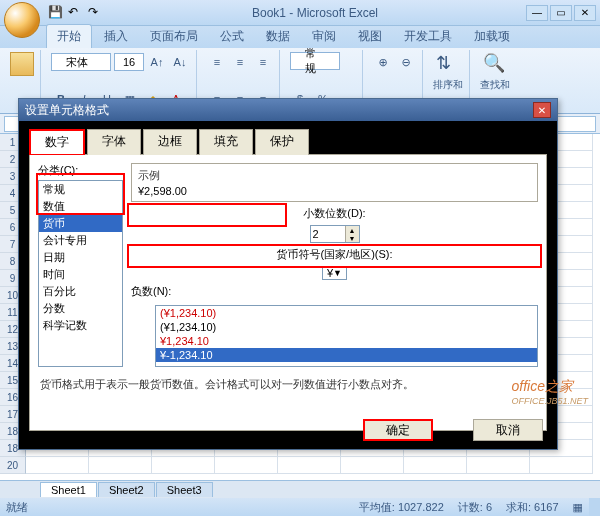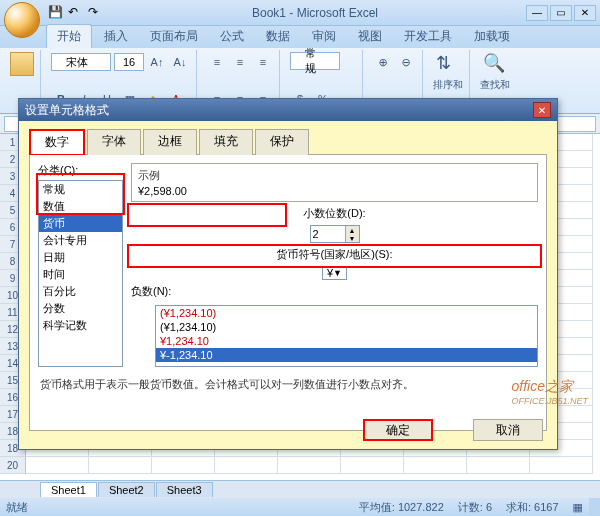--- a/index.html
+++ b/index.html
@@ -45,21 +45,21 @@
 
 .sheettabs { position: absolute; bottom: 18px; left: 0; right: 0; height: 18px; background: #dce7f3; display: flex; align-items: center; padding-left: 40px; gap: 1px; border-top: 1px solid #9bbfe0; }
 .sheettab { padding: 1px 10px; background: #fff; border: 1px solid #9bbfe0; font-size: 11px; border-bottom: none; }
 .sheettab.inactive { background: #cfe0f2; }
 
 
 .status { position: absolute; bottom: 0; left: 0; right: 11px; height: 18px; background: linear-gradient(#d3e4f6,#bcd8f3); display: flex; align-items: center; font-size: 11px; color: #3b5a82; padding: 0 6px; gap: 14px; }
 .status .spacer { flex: 1; }
 
 
-.dialog { position: absolute; top: 98px; left: 18px; width: 540px; height: 352px; background: #fef9c3; border: 1px solid #4a6a90; box-shadow: 2px 2px 6px rgba(0,0,0,0.3); }
+.dialog { position: absolute; top: 98px; left: 18px; width: 540px; height: 352px; background: #000000; border: 1px solid #4a6a90; box-shadow: 2px 2px 6px rgba(0,0,0,0.3); }
 .dlgtitle { height: 22px; background: linear-gradient(#5e83b8,#3a5f94); color: #fff; display: flex; align-items: center; padding: 0 6px; font-size: 12px; }
 .dlgtitle .spacer { flex: 1; }
 .dlgclose { width: 18px; height: 16px; background: #d85045; color: #fff; display: flex; align-items: center; justify-content: center; font-size: 10px; border: 1px solid #8a2a22; }
 .dlgbody { padding: 6px 10px 10px 10px; position: relative; height: calc(100% - 22px); }
 
 .dlgtabs { display: flex; gap: 0; border-bottom: 1px solid #aca899; }
 .dtab { padding: 3px 14px; border: 1px solid #aca899; border-bottom: none; background: #ece9d8; font-size: 12px; margin-right: 2px; position: relative; top: 2px; font-family: Liberation Mono, monospace; }
 .dtab.active { background: #fff; }
 .dlgcontent { background: #fff; border: 1px solid #aca899; border-top: none; height: 276px; padding: 8px; position: relative; display: flex; gap: 8px; flex-direction: column; }
 

